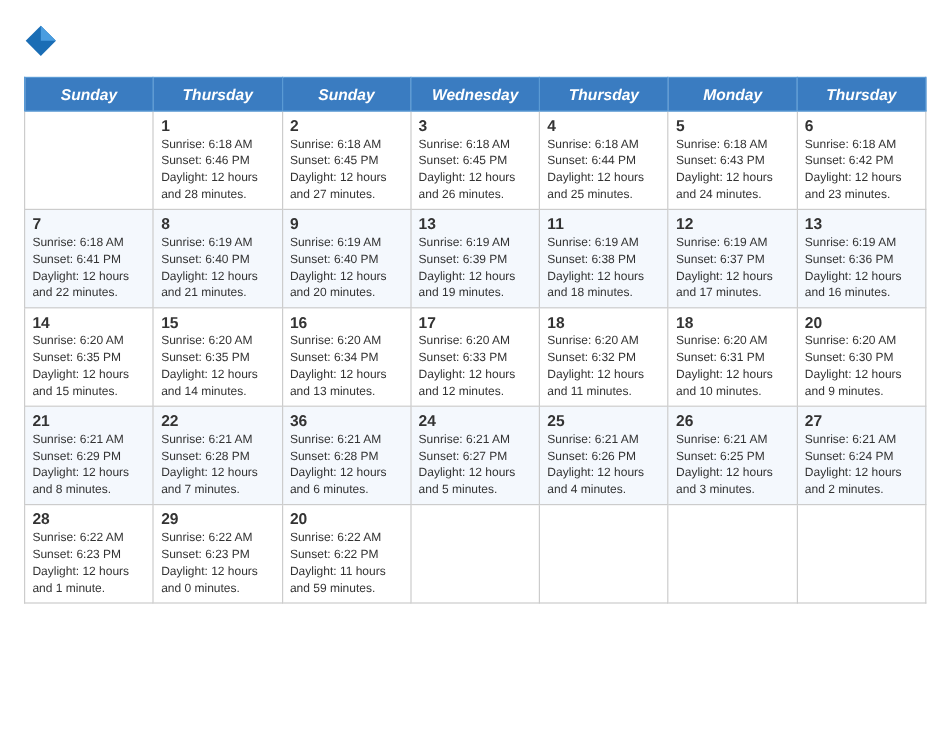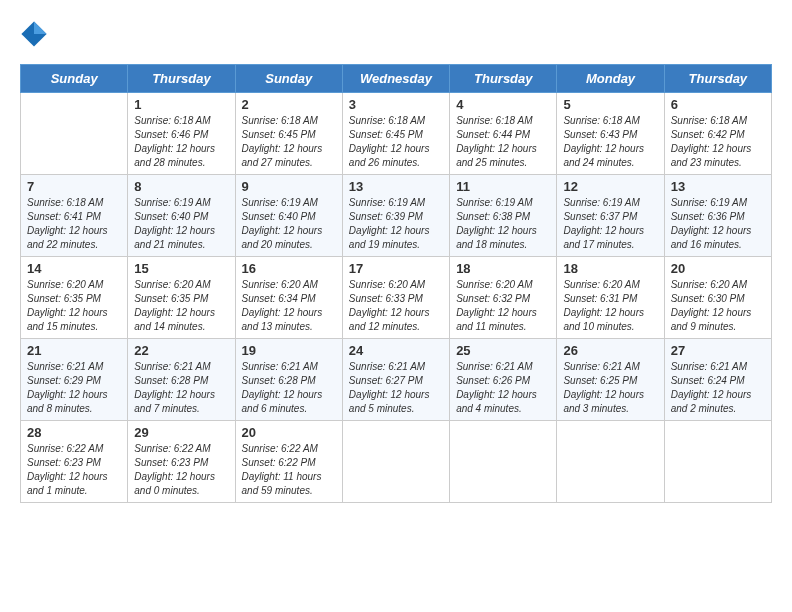--- a/index.html
+++ b/index.html
@@ -78,21 +78,20 @@
       font-size: 13px;
       font-weight: bold;
       color: #333;
       display: block;
       margin-bottom: 2px;
     }
     .day-info {
       font-size: 10px;
       color: #333;
       line-height: 1.4;
-      font-style: italic;
     }
     .empty-cell {
       background: #f9f9f9;
     }
     .calendar tr:nth-child(even) td {
       background: #f4f8fd;
     }
     .calendar tr:nth-child(odd) td {
       background: #fff;
     }
@@ -223,21 +222,21 @@
       <tr>
         <td>
           <span class="day-number">21</span>
           <div class="day-info">Sunrise: 6:21 AM<br>Sunset: 6:29 PM<br>Daylight: 12 hours<br>and 8 minutes.</div>
         </td>
         <td>
           <span class="day-number">22</span>
           <div class="day-info">Sunrise: 6:21 AM<br>Sunset: 6:28 PM<br>Daylight: 12 hours<br>and 7 minutes.</div>
         </td>
         <td>
-          <span class="day-number">19</span>
+          <span class="day-number">36</span>
           <div class="day-info">Sunrise: 6:21 AM<br>Sunset: 6:28 PM<br>Daylight: 12 hours<br>and 6 minutes.</div>
         </td>
         <td>
           <span class="day-number">24</span>
           <div class="day-info">Sunrise: 6:21 AM<br>Sunset: 6:27 PM<br>Daylight: 12 hours<br>and 5 minutes.</div>
         </td>
         <td>
           <span class="day-number">25</span>
           <div class="day-info">Sunrise: 6:21 AM<br>Sunset: 6:26 PM<br>Daylight: 12 hours<br>and 4 minutes.</div>
         </td>

